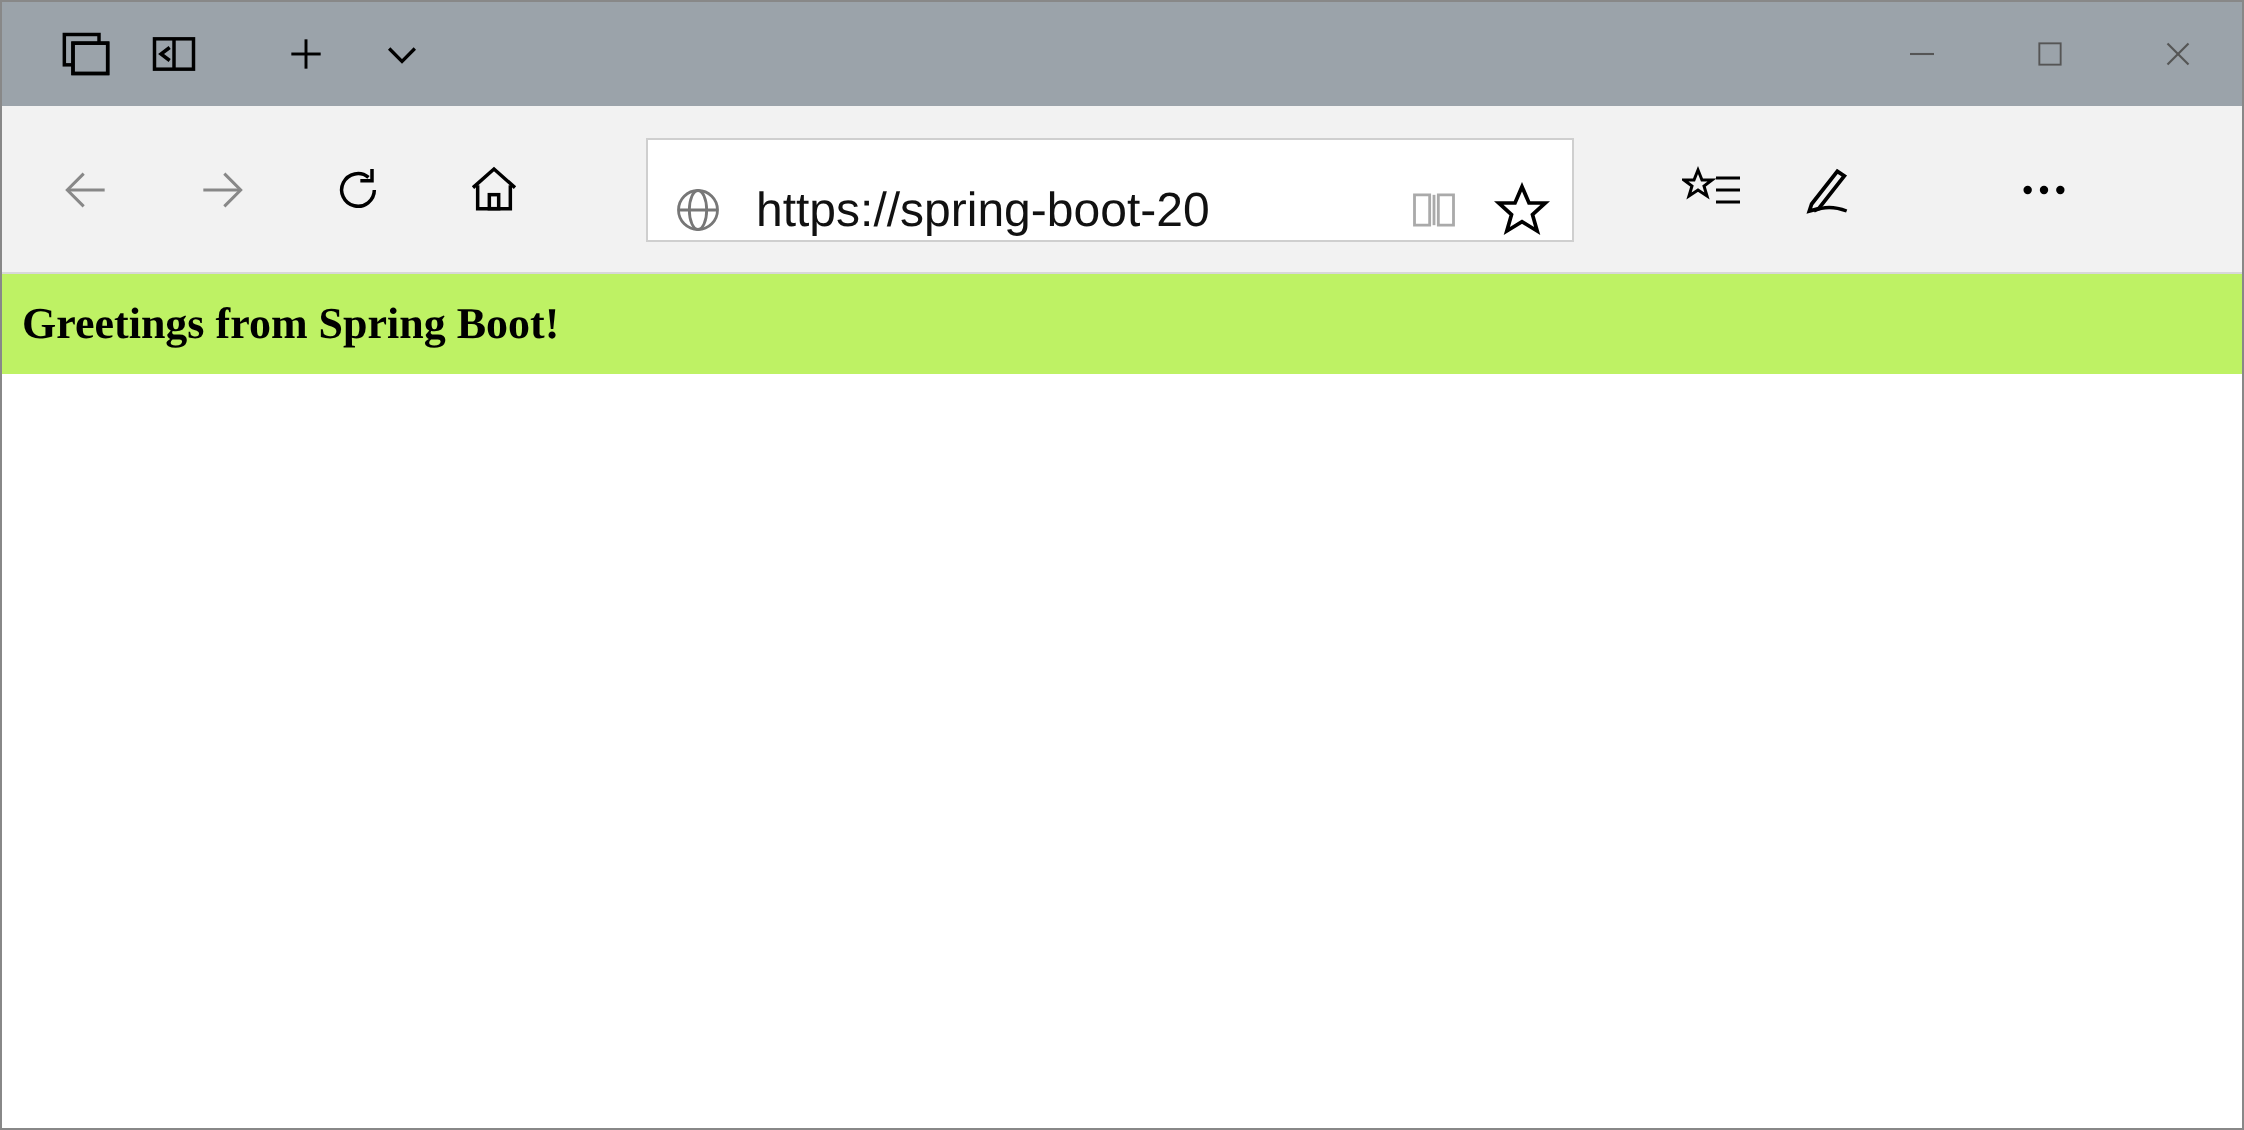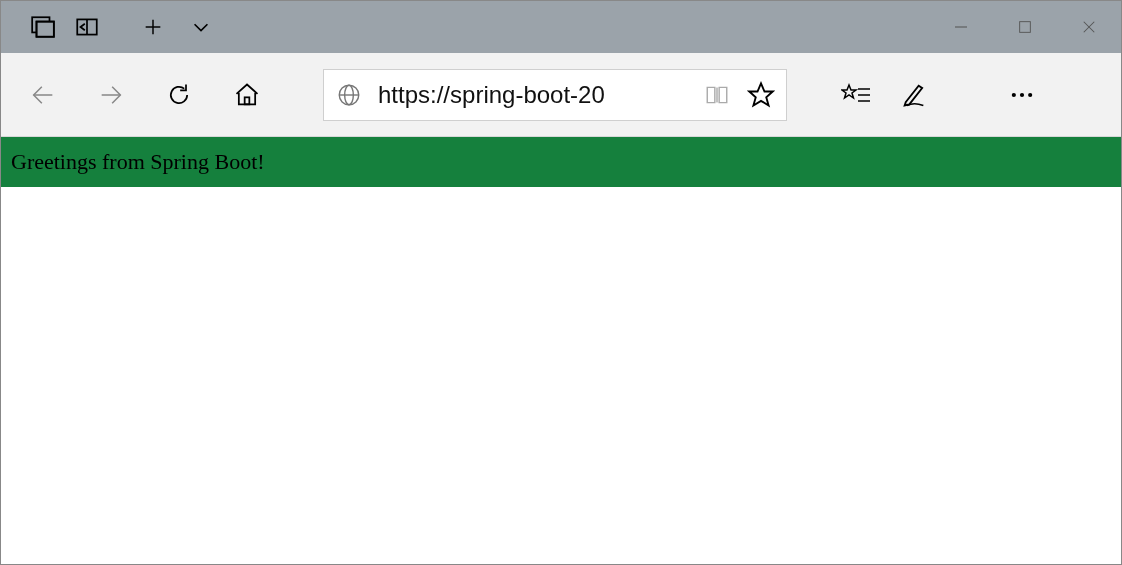--- a/index.html
+++ b/index.html
@@ -107,21 +107,21 @@
       justify-content: center;
       width: 36px;
       height: 36px;
     }
     .address-bar {
       flex: 0 0 452px;
       height: 52px;
       background: #fff;
       border: 1px solid #cfcfcf;
       display: flex;
-      align-items: center;
+      align-items: flex-end;
       padding: 0 10px;
       gap: 14px;
       margin-left: 40px;
     }
     .url-text {
       flex: 1;
       font-size: 24px;
       color: #111;
       white-space: nowrap;
       overflow: hidden;
@@ -138,21 +138,22 @@
       height: 30px;
     }
     .toolbar-right {
       display: flex;
       align-items: center;
       gap: 28px;
       margin-left: 36px;
     }
     .content {
       padding: 12px 10px;
-      background: #15803d;
+      background: #bef264;
+      font-weight: bold;
     }
     .body-text {
       font-family: 'Times New Roman', Times, serif;
       font-size: 22px;
       color: #000;
     }
     svg { display: block; }
   </style>
 </head>
 <body>

